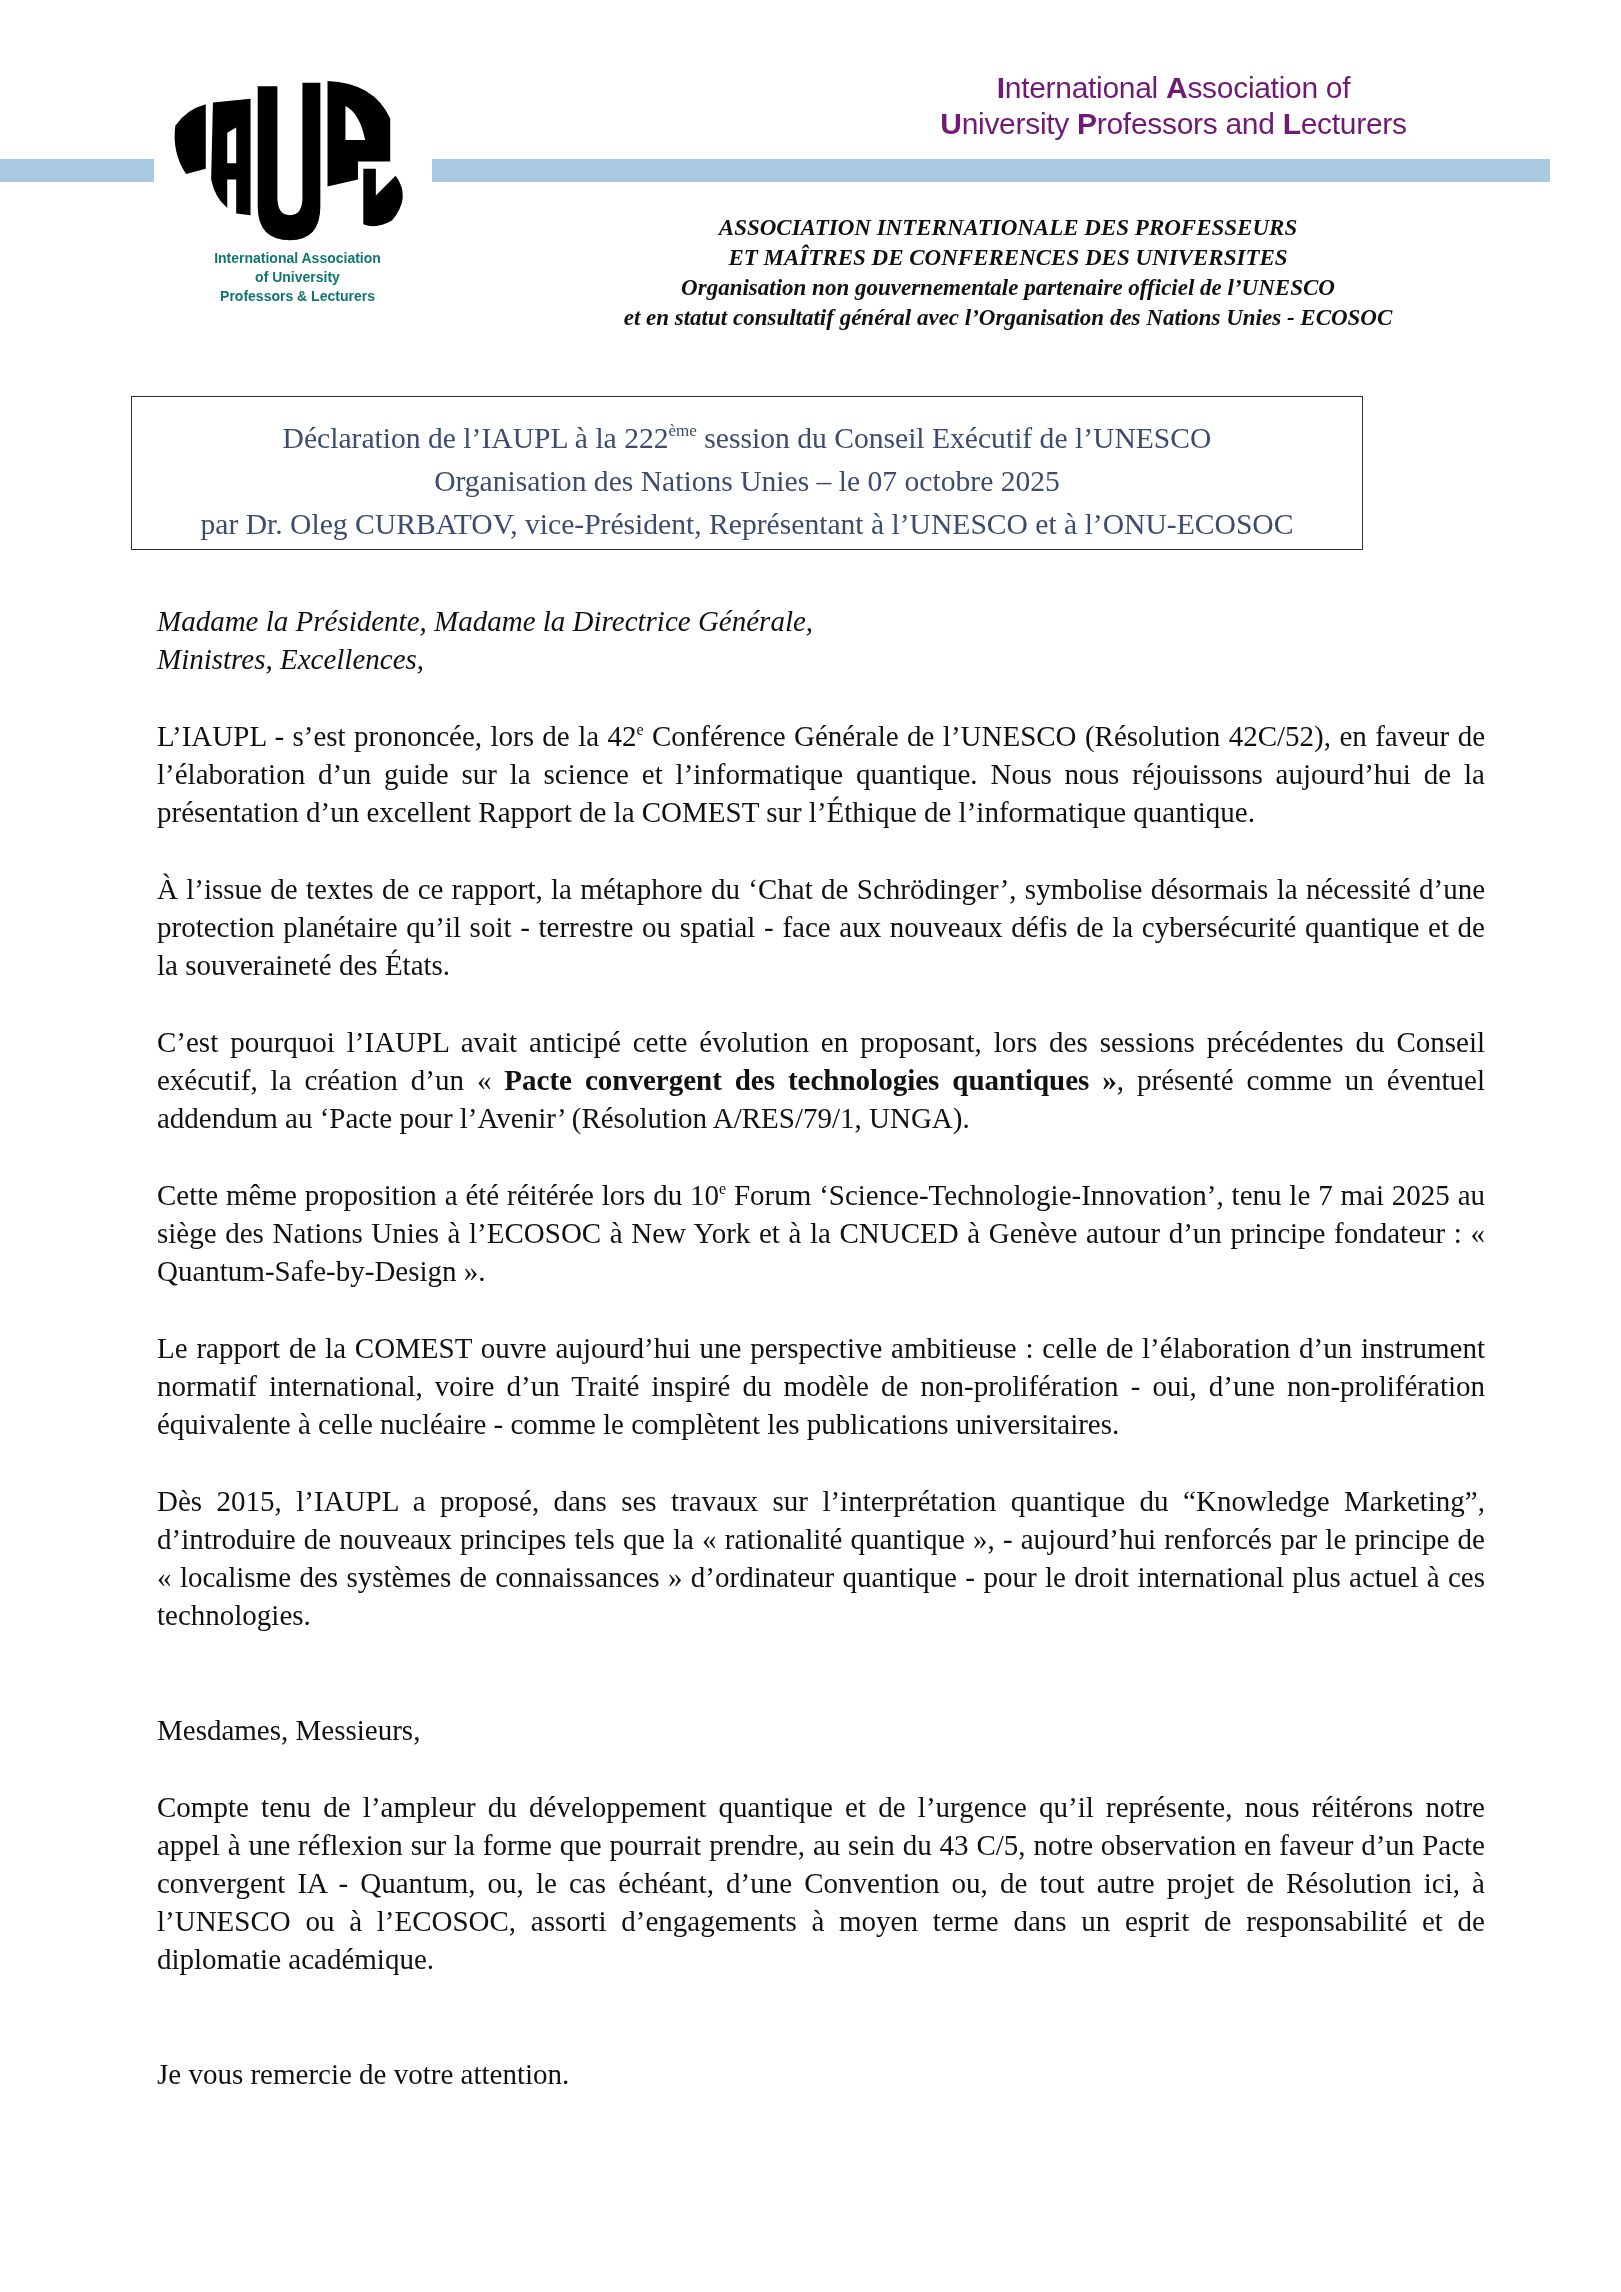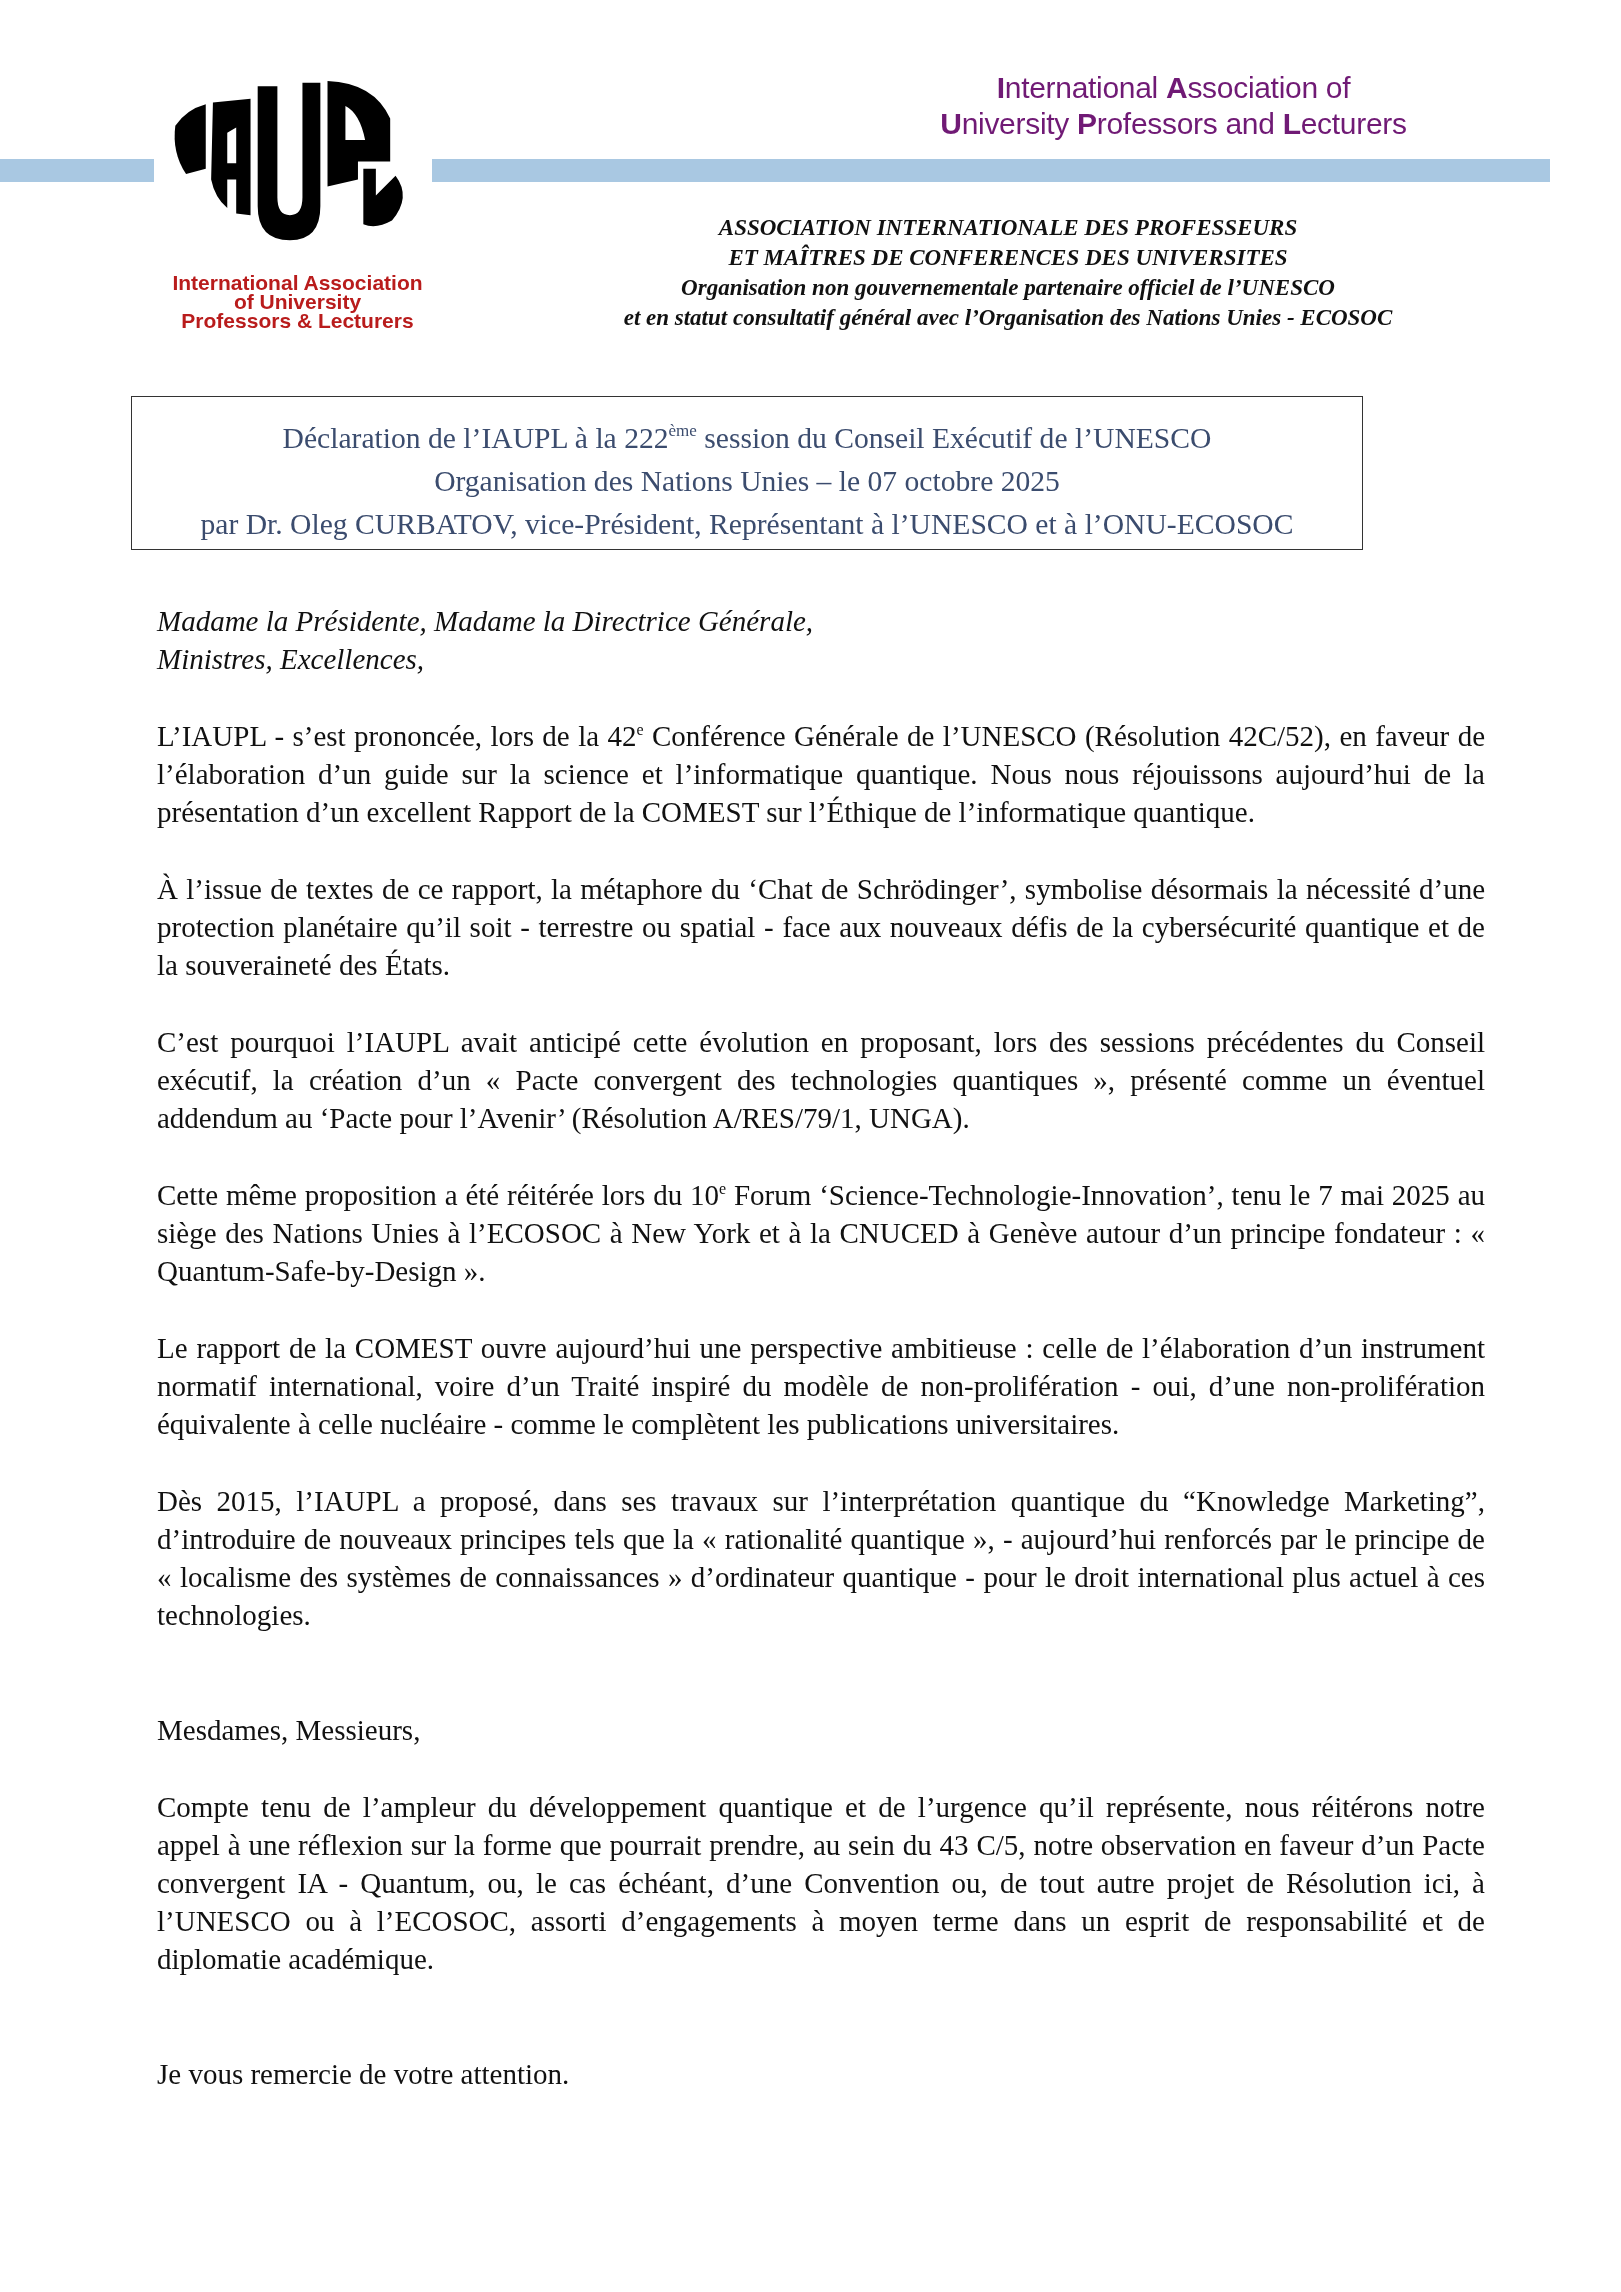--- a/index.html
+++ b/index.html
@@ -1,39 +1,39 @@
 <!DOCTYPE html>
 <html style="font-size:14.3px"><head>
 <meta charset="utf-8">
 <style>
   html, body { margin: 0; padding: 0; background: #ffffff; }
   body { width: 1621px; height: 2293px; position: relative; overflow: hidden; font-family: "Liberation Serif", serif; color: #111; }
 
   .logo { position: absolute; left: 168px; top: 63px; width: 251px; height: 188px; }
   .logo svg { width: 100%; height: 100%; }
-  .logo-caption { position: absolute; left: 163px; top: 249px; width: 269px; text-align: center; font-family: "Liberation Sans", sans-serif; font-weight: bold; font-size: 21px; line-height: 19px; color: #b91c1c; margin-top: 24px; }
+  .logo-caption { position: absolute; left: 163px; top: 249px; width: 269px; text-align: center; font-family: "Liberation Sans", sans-serif; font-weight: bold; font-size: 14px; line-height: 19px; color: #0f766e; }
 
   .band-left { position: absolute; left: 0; top: 159px; width: 154px; height: 23px; background: #a9c8e2; }
   .band-right { position: absolute; left: 432px; top: 159px; width: 1118px; height: 23px; background: #a9c8e2; }
 
   .assoc-en { position: absolute; left: 860px; top: 70px; width: 627px; text-align: center; font-family: "Liberation Sans", sans-serif; font-size: 30px; line-height: 36px; color: #701a75; letter-spacing: -0.3px; }
   .assoc-en b { font-weight: bold; }
 
   .assoc-fr { position: absolute; left: 502px; top: 213px; width: 1012px; text-align: center; font-family: "Liberation Serif", serif; font-style: italic; font-weight: bold; font-size: 23px; line-height: 30px; color: #111; }
 
   .decl-box { position: absolute; left: 131px; top: 396px; width: 1232px; height: 154px; border: 1.8px solid #333; box-sizing: border-box; }
   .decl-text { position: absolute; left: 0; top: 19.7px; width: 100%; text-align: center; font-family: "Liberation Serif", serif; font-size: 29.6px; line-height: 43px; color: #3b4c6e; }
   .decl-text sup { font-size: 17px; vertical-align: 12.5px; line-height: 0; }
 
   .body { position: absolute; left: 157px; top: 602px; width: 1328px; font-family: "Liberation Serif", serif; font-size: 29px; line-height: 38px; color: #111; }
   .salute { font-style: italic; margin: 0; }
   .para { margin: 0; text-align: justify; }
   .para sup { font-size: 16px; vertical-align: 10.7px; line-height: 0; }
   .i { }
-  .b { font-weight: normal; margin-top: 12px; }
+  .b { font-weight: bold; margin-top: 12px; }
 </style>
 </head>
 <body>
 
 <div class="logo">
   <svg viewBox="0 0 280 210" xmlns="http://www.w3.org/2000/svg">
 
     <path d="M8 70 Q20 52 42 46 L42 118 L20 124 Q4 100 8 70 Z" fill="#000"></path>
 
     <path d="M50 44 L92 40 L92 170 L76 168 L76 130 L66 130 L66 162 Q52 150 48 130 Z M66 78 L66 112 L76 112 L76 72 Z" fill="#000" fill-rule="evenodd"></path>

